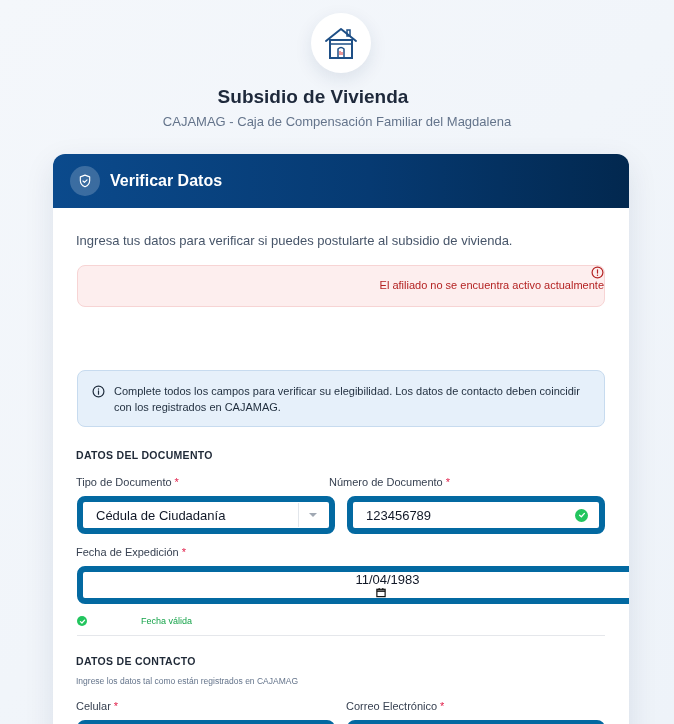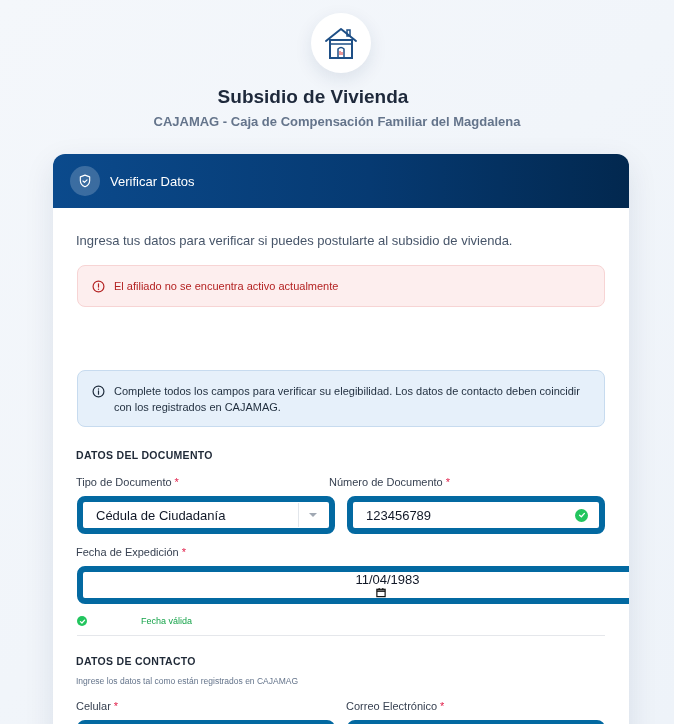--- a/index.html
+++ b/index.html
@@ -17,21 +17,21 @@
       background: #ffffff;
       box-shadow: 0 6px 18px rgba(20, 50, 90, 0.10);
       display: flex; align-items: center; justify-content: center;
     }
     .title {
       position: absolute; left: 0; width: 626px; top: 86px;
       text-align: center; font-size: 19px; font-weight: 700; color: #1e293b;
     }
     .subtitle {
       position: absolute; left: 0; width: 674px; top: 114px;
-      text-align: center; font-size: 13px; color: #64748b; font-weight: bold;
+      text-align: center; font-size: 13px; color: #64748b;
     }
 
     .card {
       position: absolute; left: 53px; top: 154px;
       width: 576px; height: 600px;
       background: #ffffff;
       border-radius: 12px 12px 0 0;
       box-shadow: 0 10px 30px rgba(15, 40, 80, 0.10);
       overflow: hidden;
     }
@@ -39,32 +39,32 @@
       height: 54px;
       background: linear-gradient(90deg, #0b4a8c 0%, #063a72 55%, #02284f 100%);
       display: flex; align-items: center; padding-left: 17px;
     }
     .shield-badge {
       width: 30px; height: 30px; border-radius: 50%;
       background: rgba(255,255,255,0.2);
       display: flex; align-items: center; justify-content: center;
       margin-right: 10px;
     }
-    .card-title { color: #ffffff; font-size: 13px; font-weight: 400; }
+    .card-title { color: #ffffff; font-size: 16px; font-weight: 700; }
 
     .card-body { padding: 0 24px; position: relative; }
     .intro {
       position: absolute; left: 23px; top: 79px;
       font-size: 13px; color: #475569;
     }
     .alert-error {
       position: absolute; left: 24px; top: 111px;
       width: 528px; height: 42px;
       background: #fdeeee; border: 1px solid #f7d4d4; border-radius: 8px;
-      display: flex; align-items: center; padding-left: 14px;
+      display: flex; align-items: flex-end; padding-left: 14px; flex-direction: column;
     }
     .alert-error .text { color: #b42323; font-size: 11px; margin-left: 9px; }
     .alert-info {
       position: absolute; left: 24px; top: 168px;
       width: 528px; height: 57px;
       background: #e6f0fa; border: 1px solid #c7dbef; border-radius: 8px;
       display: flex; align-items: flex-start; padding: 12px 14px 0 14px; margin-top: 48px;
     }
     .alert-info .text {
       color: #1f2d3d; font-size: 11px; line-height: 16px; margin-left: 9px; width: 480px;

